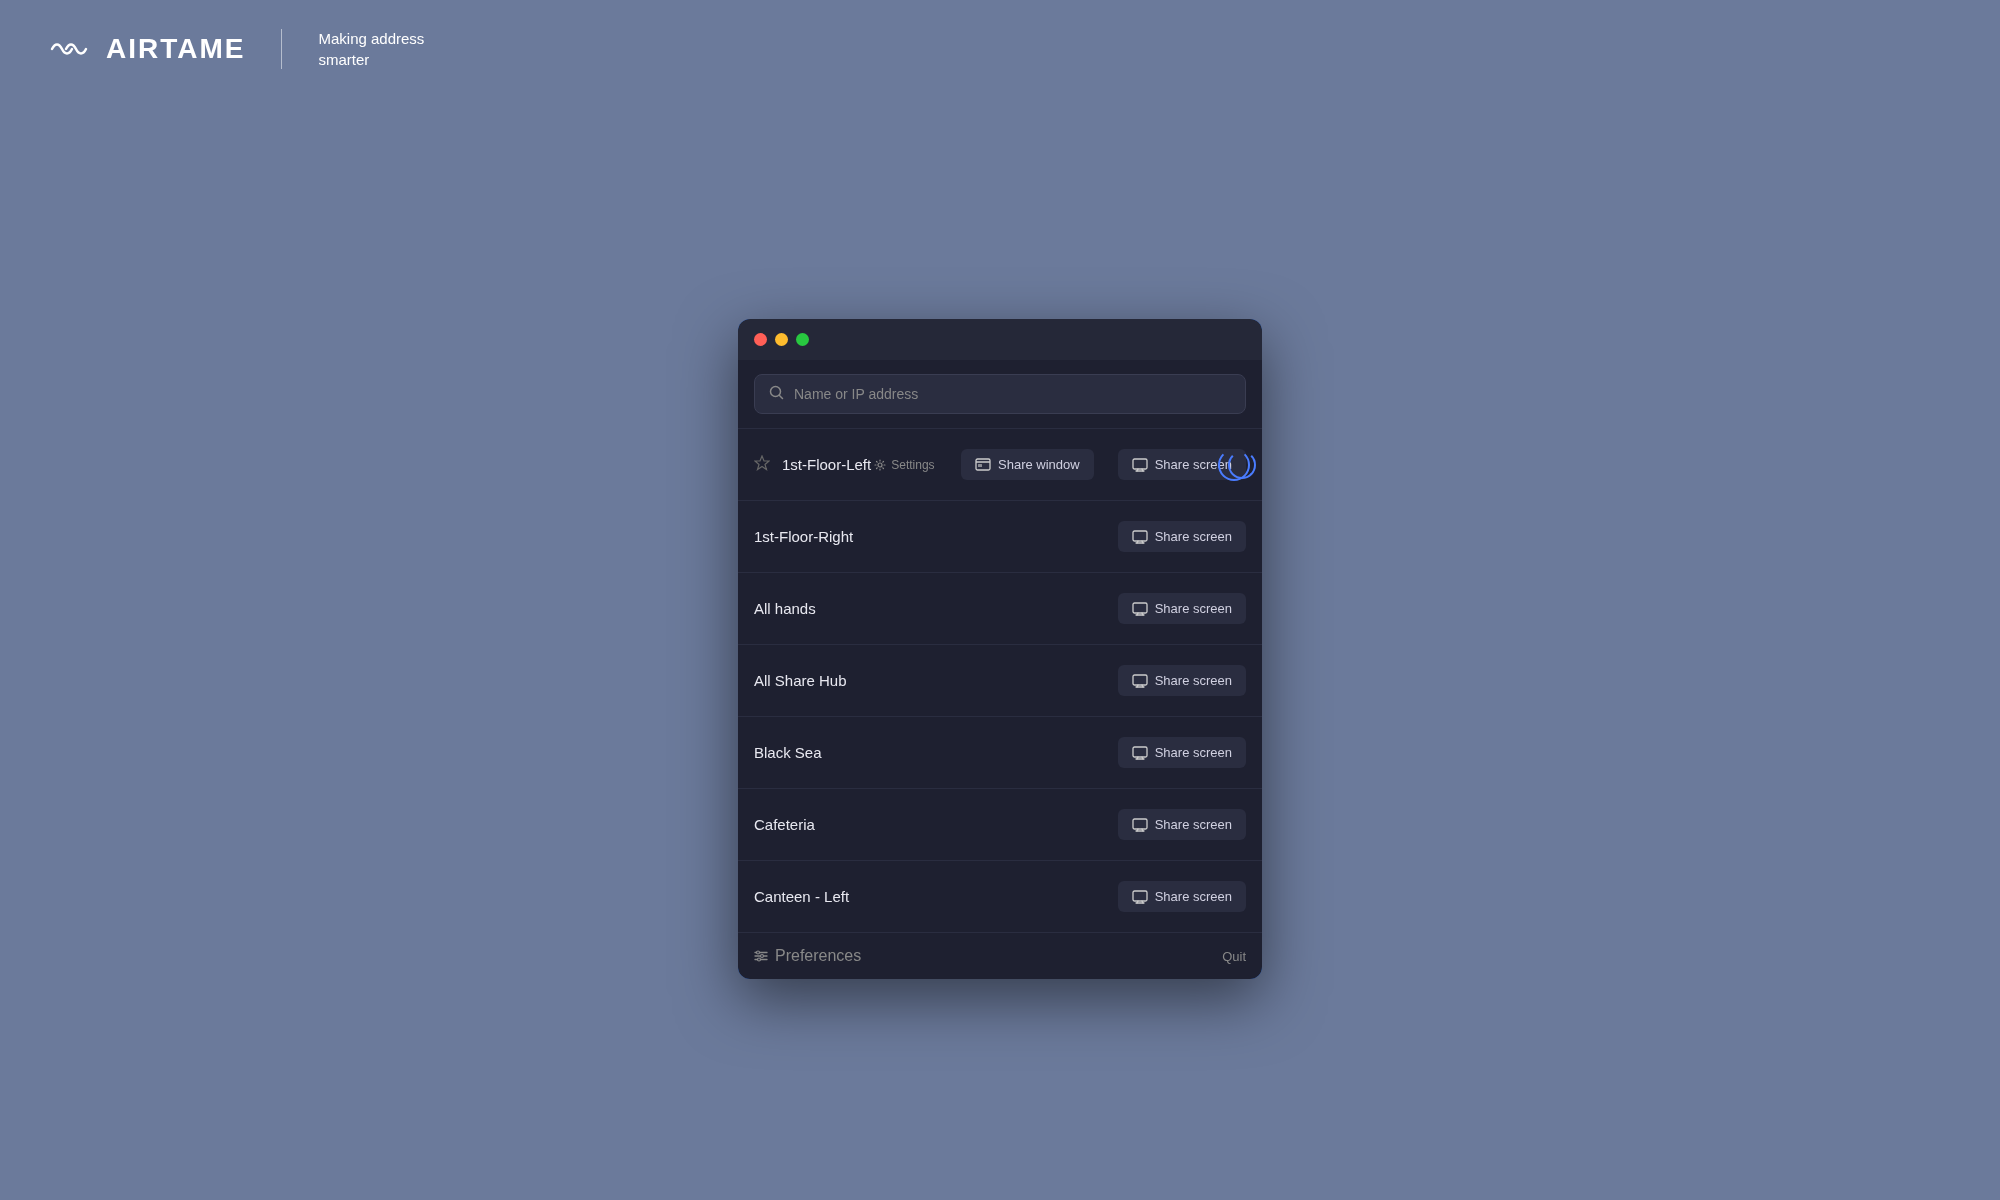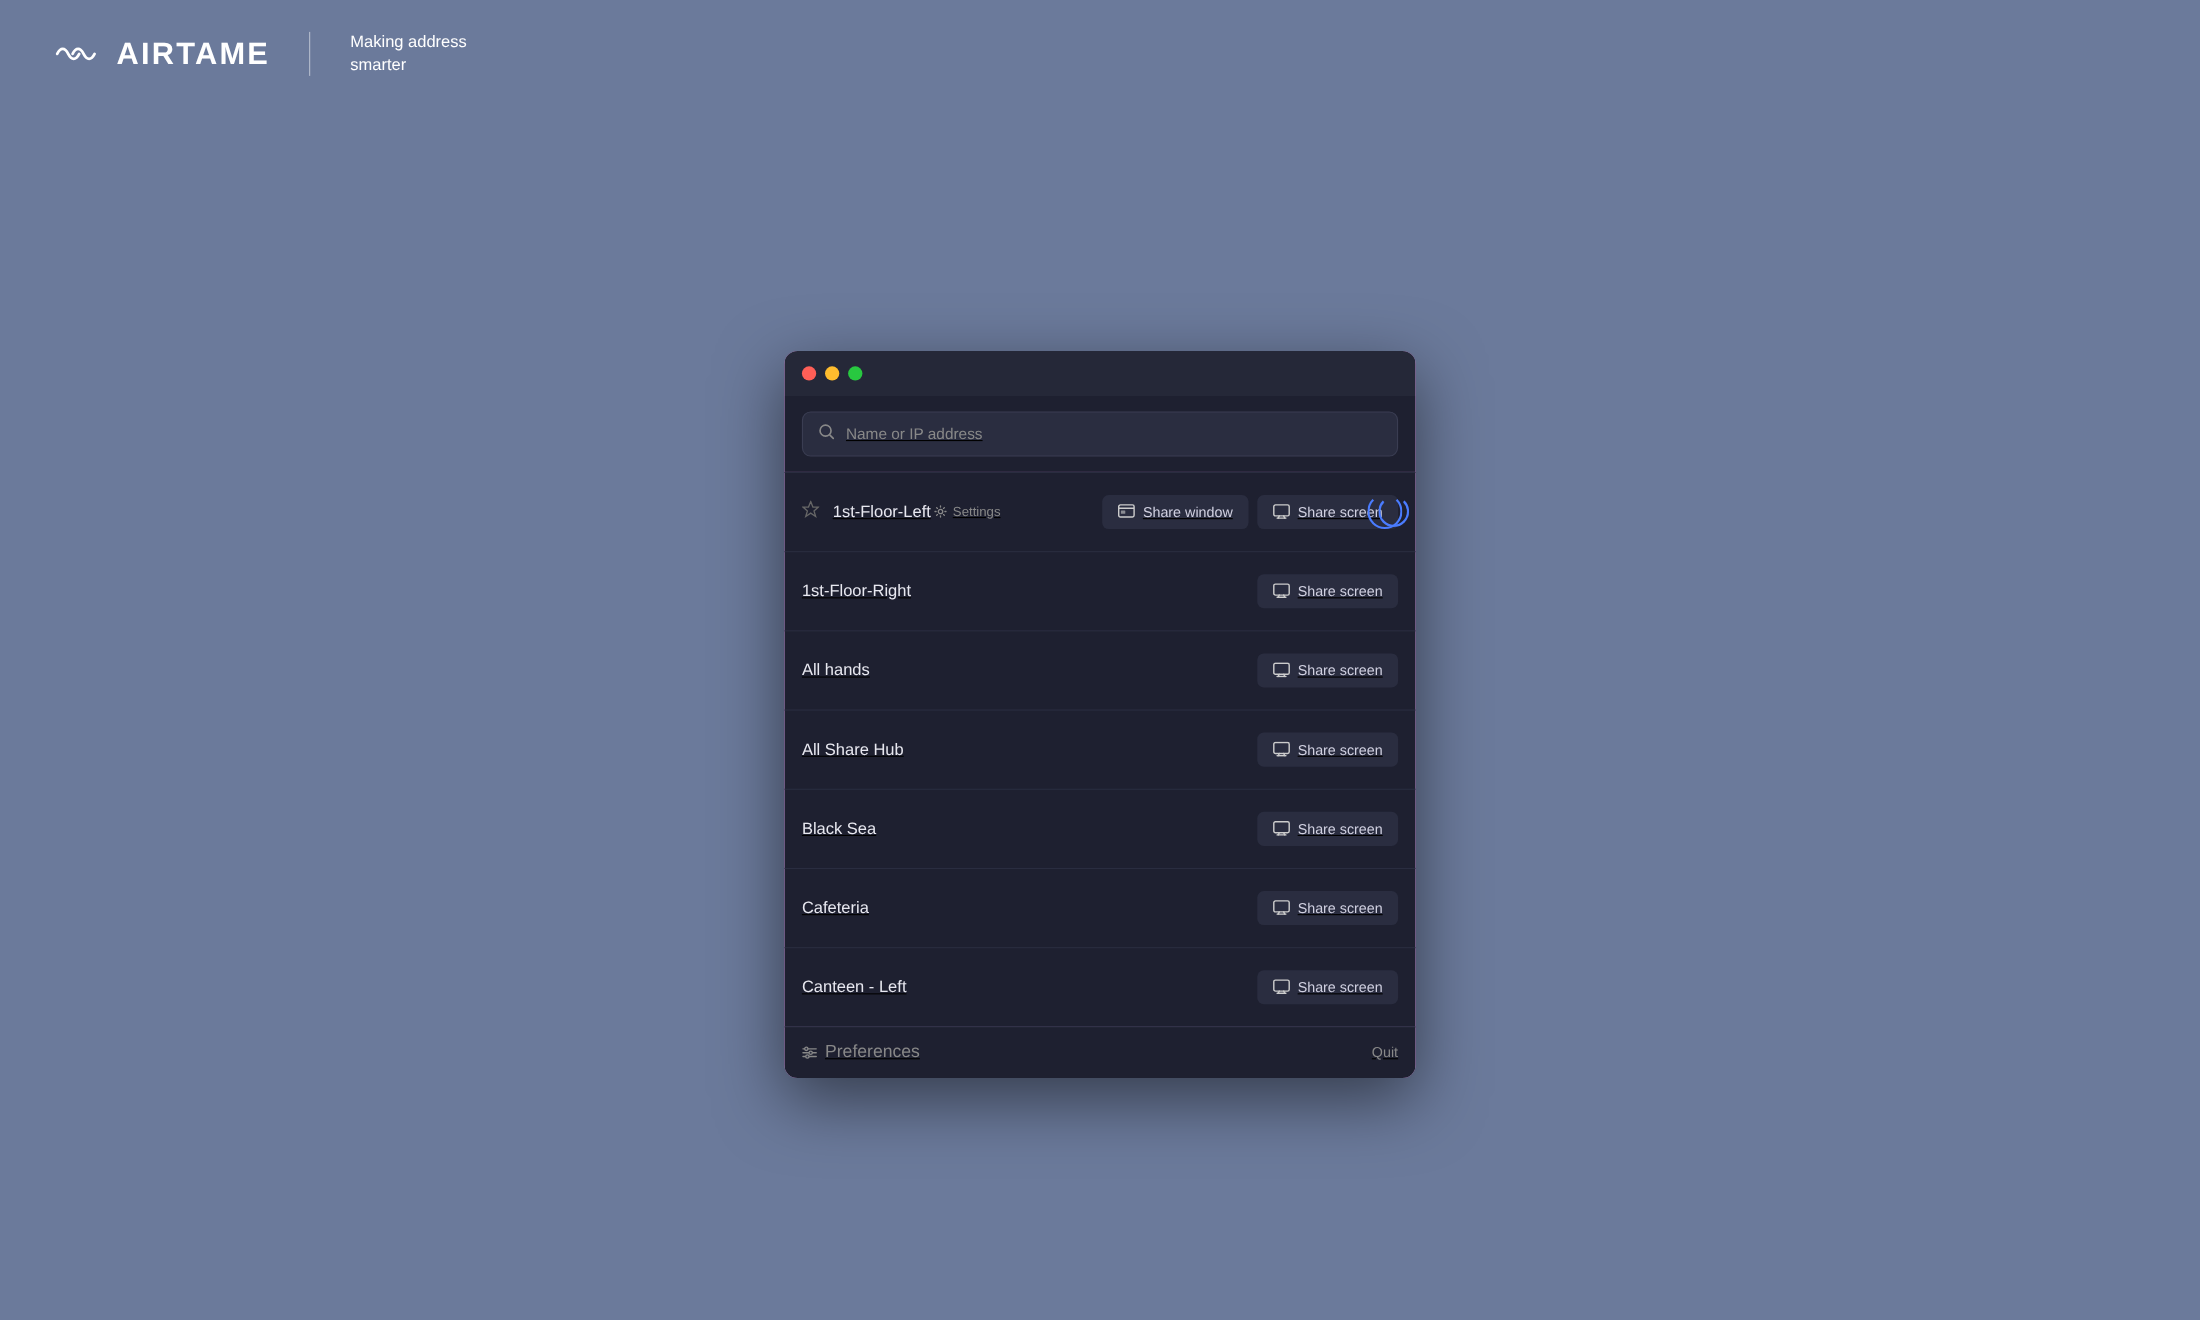--- a/index.html
+++ b/index.html
@@ -63,26 +63,25 @@
     
     .main-content {
       flex: 1;
       display: flex;
       align-items: center;
       justify-content: center;
     }
 
     
     .app-window {
-      width: 574px;
-      background: #f0abfc;
+      width: 524px;
+      background: #3b82f6;
       border-radius: 12px;
       overflow: hidden;
       box-shadow: 0 20px 60px rgba(0,0,0,0.5);
-      text-decoration: underline;
     }
 
     
     .title-bar {
       background: #252838;
       padding: 14px 16px;
       display: flex;
       align-items: center;
       gap: 8px;
     }
@@ -175,21 +174,21 @@
       display: flex;
       align-items: center;
       gap: 5px;
       color: #888;
       font-size: 12px;
     }
 
     .device-buttons {
       display: flex;
       align-items: center;
-      gap: 8px;
+      gap: 24px;
     }
 
     .btn-share-window {
       display: flex;
       align-items: center;
       gap: 7px;
       background: #2a2d40;
       border: none;
       border-radius: 6px;
       padding: 8px 14px;

